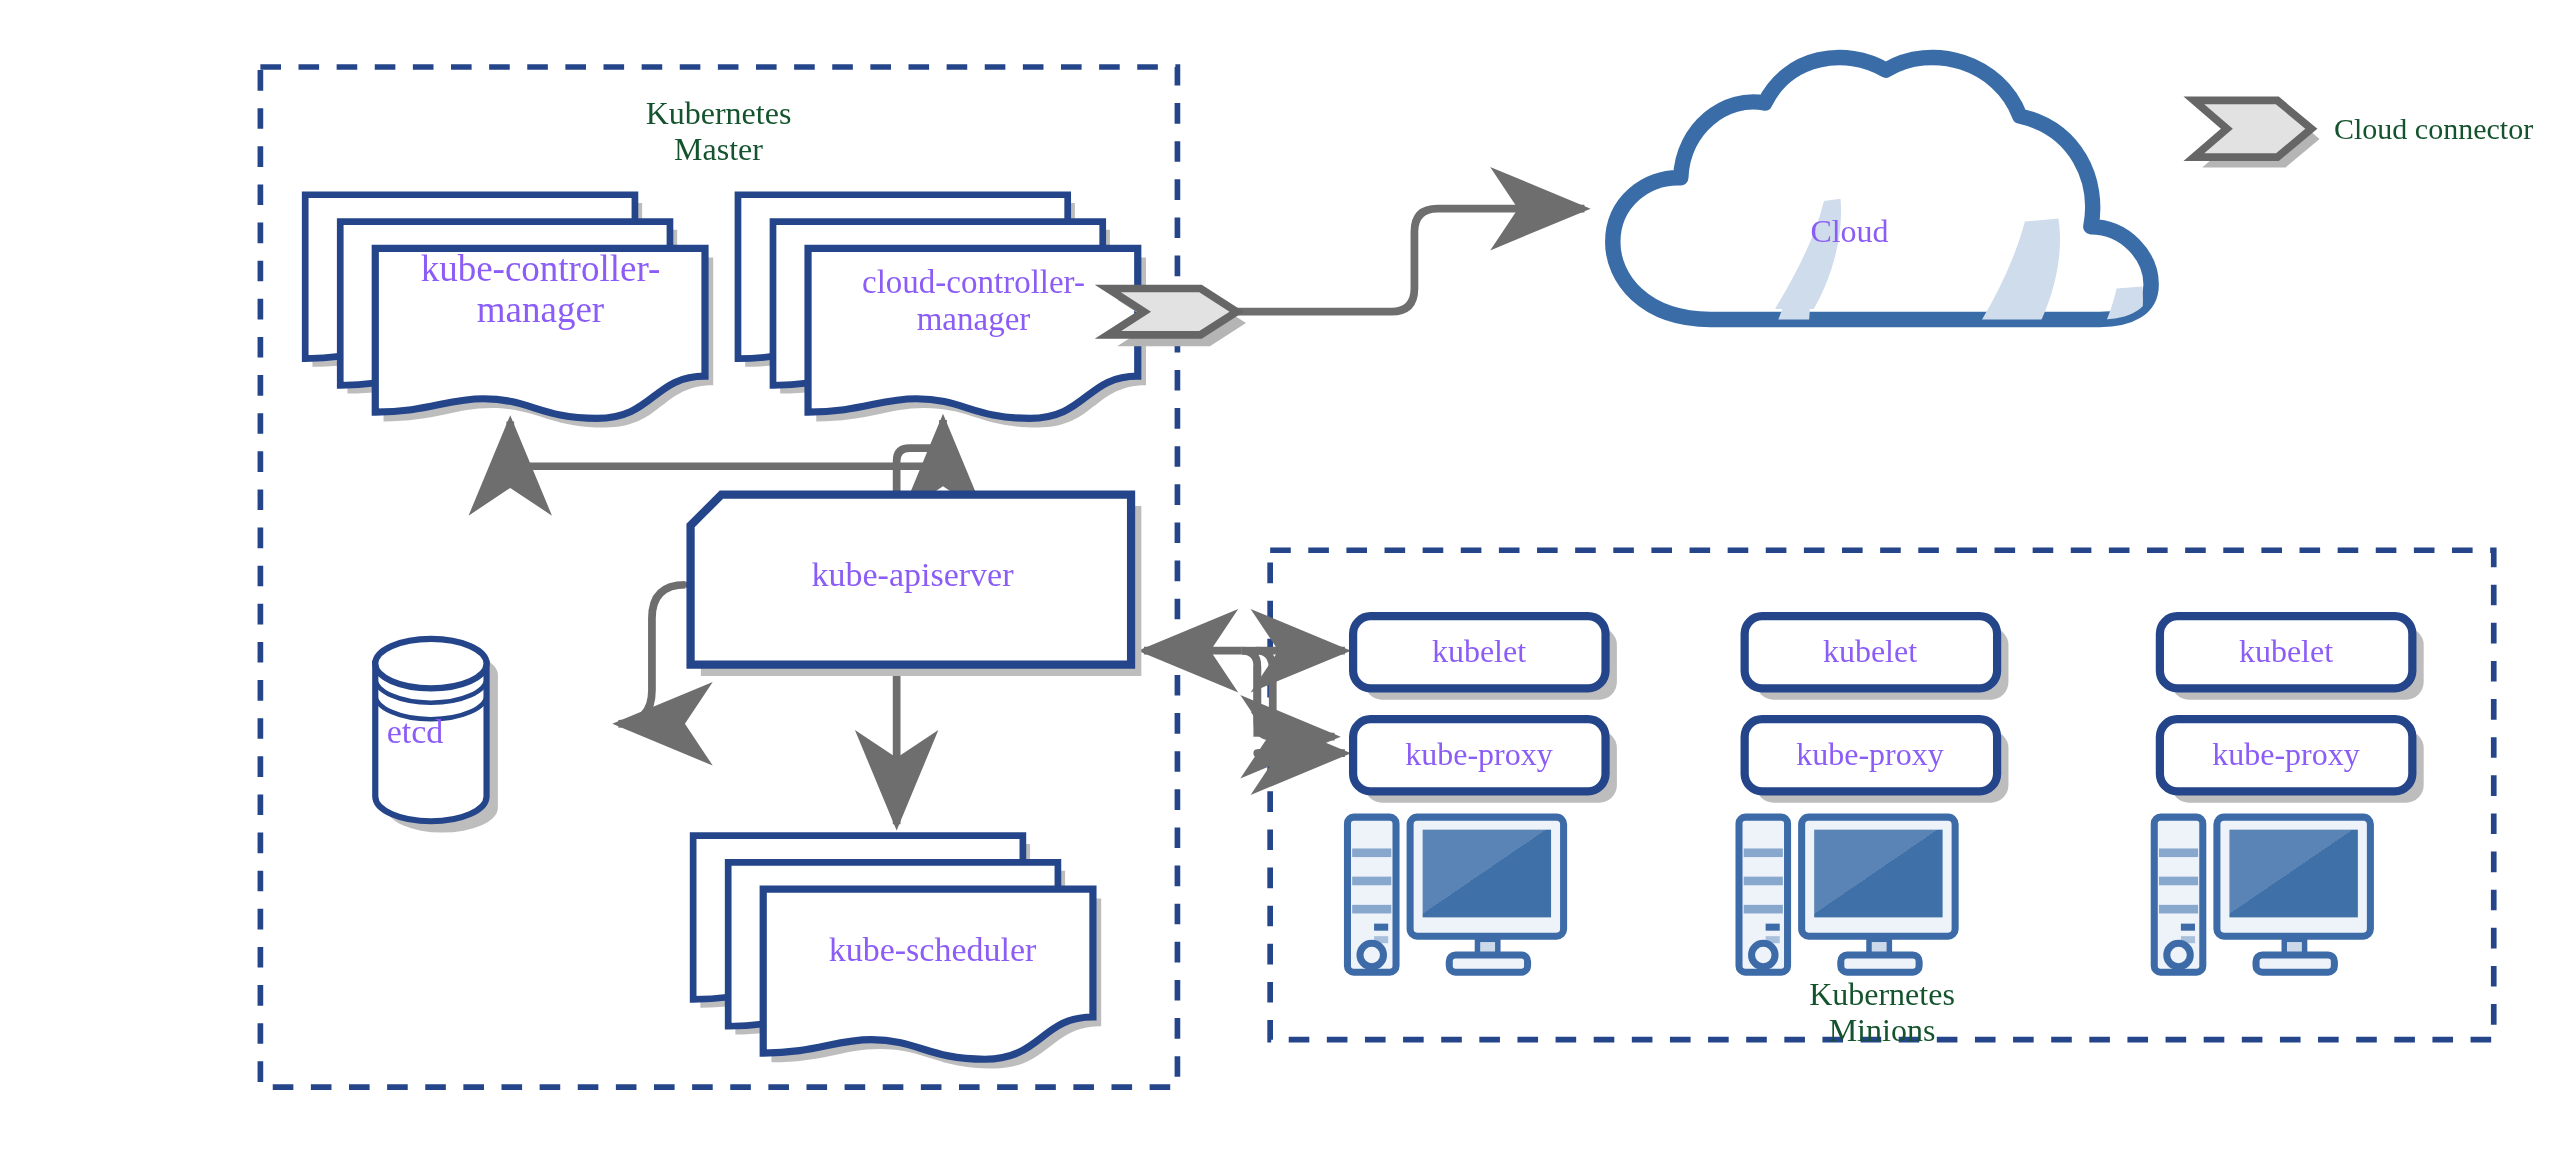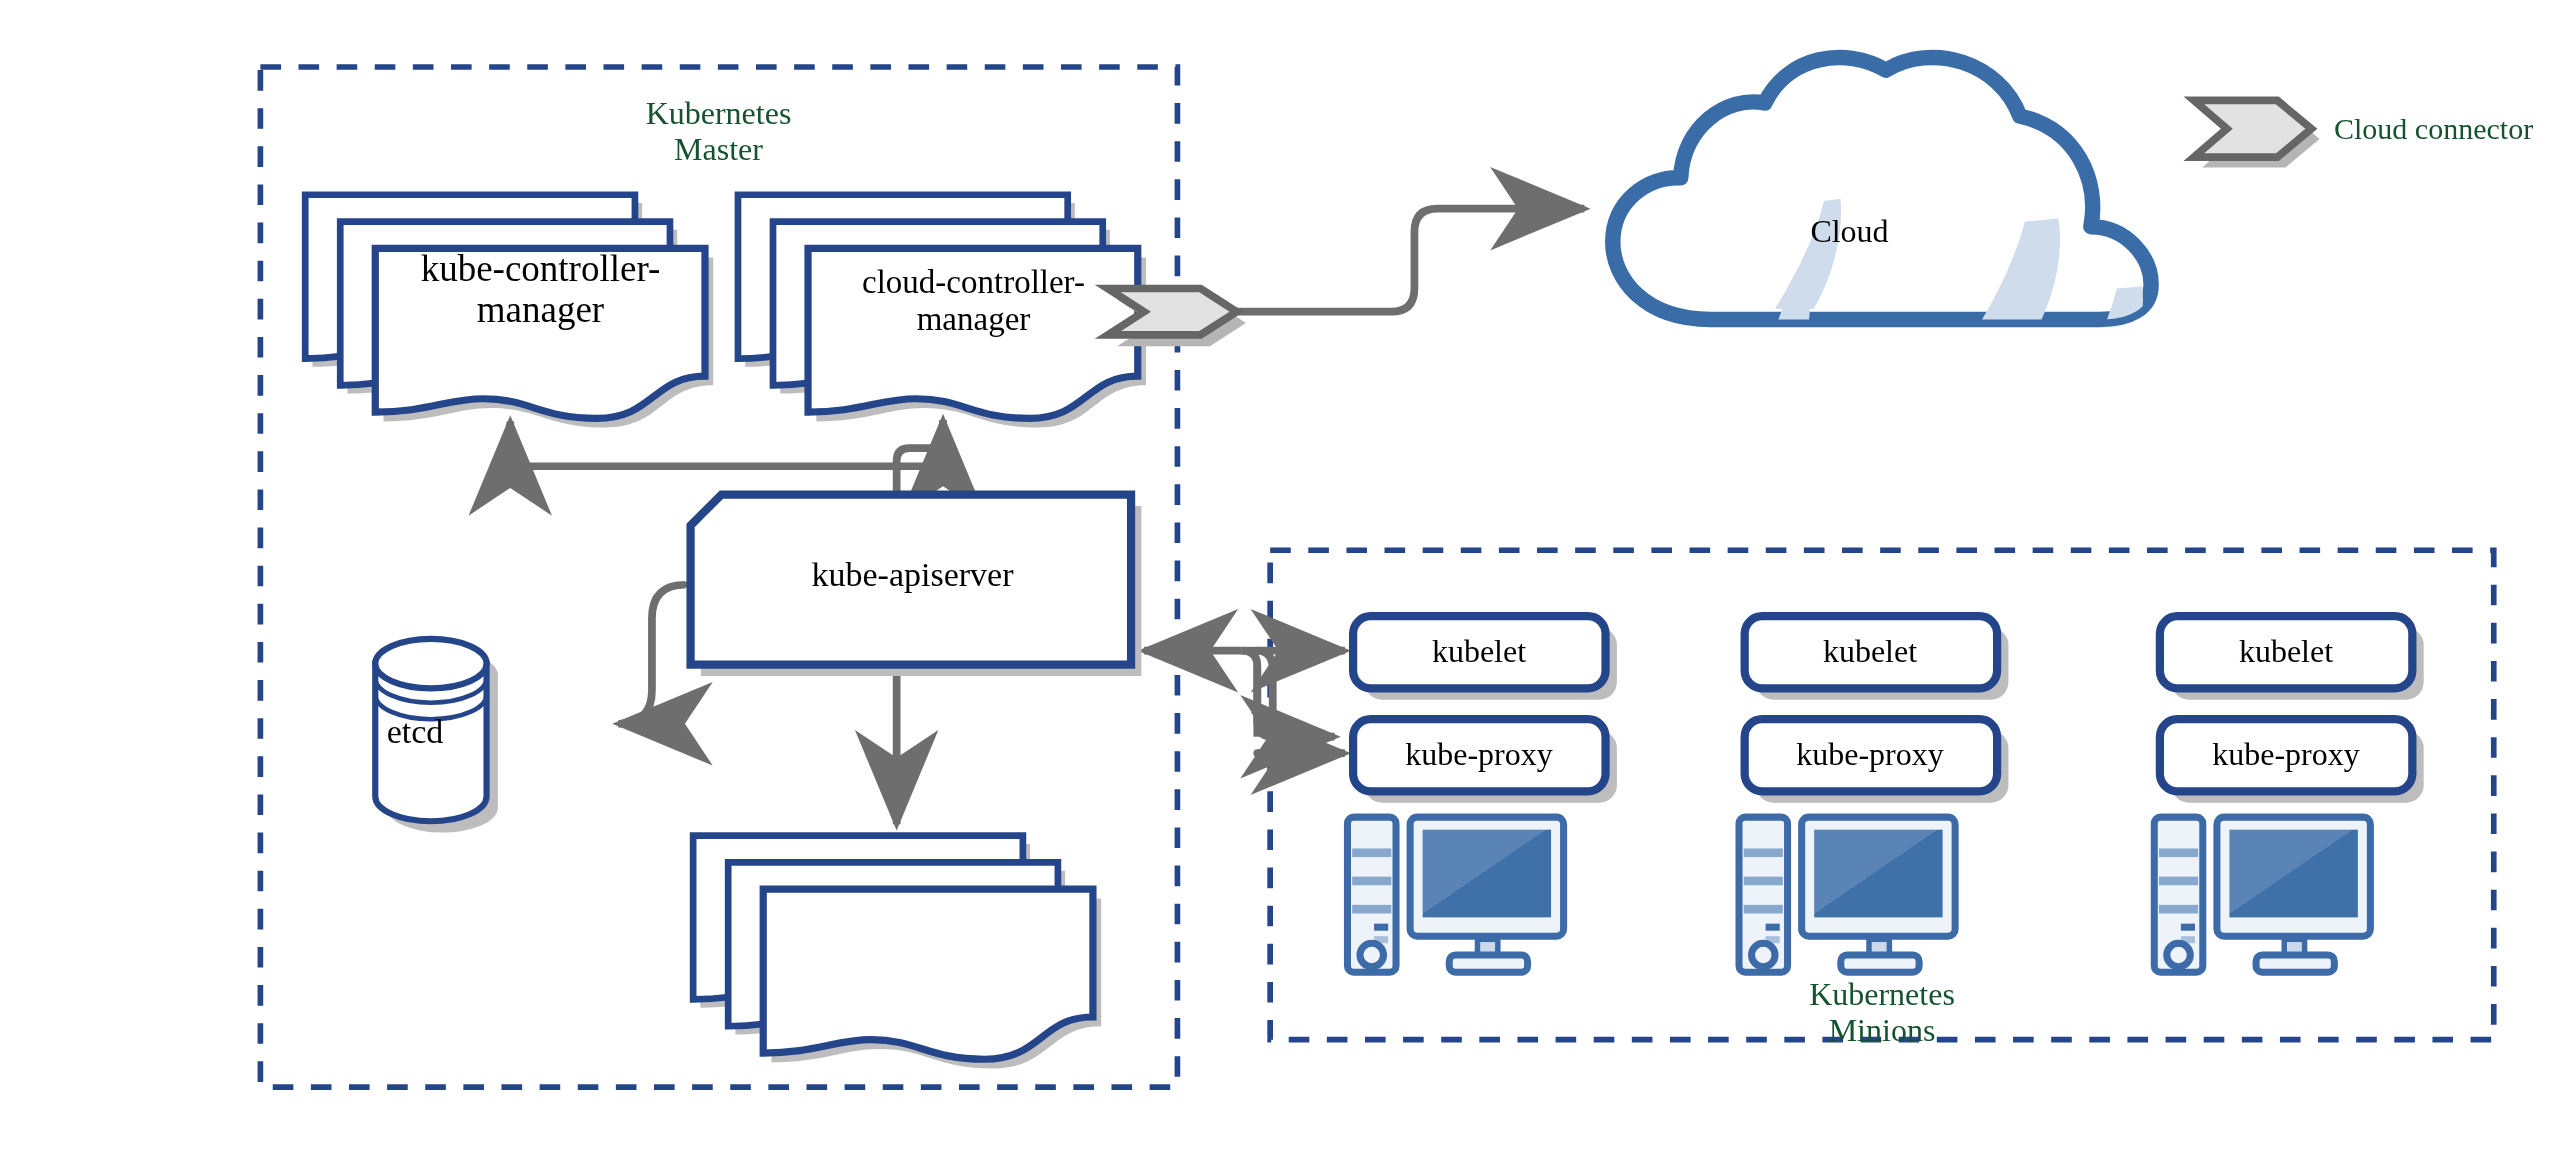--- a/index.html
+++ b/index.html
@@ -12,21 +12,21 @@
   }
   #canvas{position:absolute;inset:0;width:2665px;height:1153px;}
   .lbl{
     position:absolute;
     display:flex;align-items:center;justify-content:center;
     text-align:center;
     pointer-events:none;
     white-space:pre-line;
     line-height:1.12;
   }
-  .lbl-blue{color:#000000;}
+  .lbl-blue{color:#8b5cf6;}
   .lbl-gray{color:#14532d;}
 </style>
 </head>
 <body>
 
 <div id="stage">
 
   <svg id="canvas" viewBox="0 0 5172 2238" xmlns="http://www.w3.org/2000/svg">
     <defs>
 
@@ -265,20 +265,21 @@
   <div class="lbl lbl-blue" style="left:381px;top:230px;width:319px;height:118px;font-size:37px;">kube-controller-
 manager</div>
 
   <div class="lbl lbl-blue" style="left:814px;top:242px;width:319px;height:118px;font-size:33px;text-align:center;">cloud-controller-
 manager</div>
 
   <div class="lbl lbl-blue" style="left:696px;top:544px;width:433px;height:62px;font-size:34px;">kube-apiserver</div>
 
   <div class="lbl lbl-blue" style="left:360px;top:706px;width:110px;height:52px;font-size:34px;text-align:right;">etcd</div>
 
+  <div class="lbl lbl-blue" style="left:773px;top:922px;width:319px;height:57px;font-size:34px;">kube-scheduler</div>
 
   <div class="lbl lbl-blue" style="left:1772px;top:206px;width:155px;height:52px;font-size:32px;">Cloud</div>
 
   <div class="lbl lbl-gray" style="left:2334px;top:106px;width:319px;height:46px;font-size:30px;justify-content:flex-start;">Cloud connector</div>
 
   <div class="lbl lbl-blue" style="left:1353px;top:616px;width:252px;height:72px;font-size:32px;">kubelet</div>
   <div class="lbl lbl-blue" style="left:1353px;top:719px;width:252px;height:72px;font-size:32px;">kube-proxy</div>
 
   <div class="lbl lbl-blue" style="left:1744px;top:616px;width:252px;height:72px;font-size:32px;">kubelet</div>
   <div class="lbl lbl-blue" style="left:1744px;top:719px;width:252px;height:72px;font-size:32px;">kube-proxy</div>

